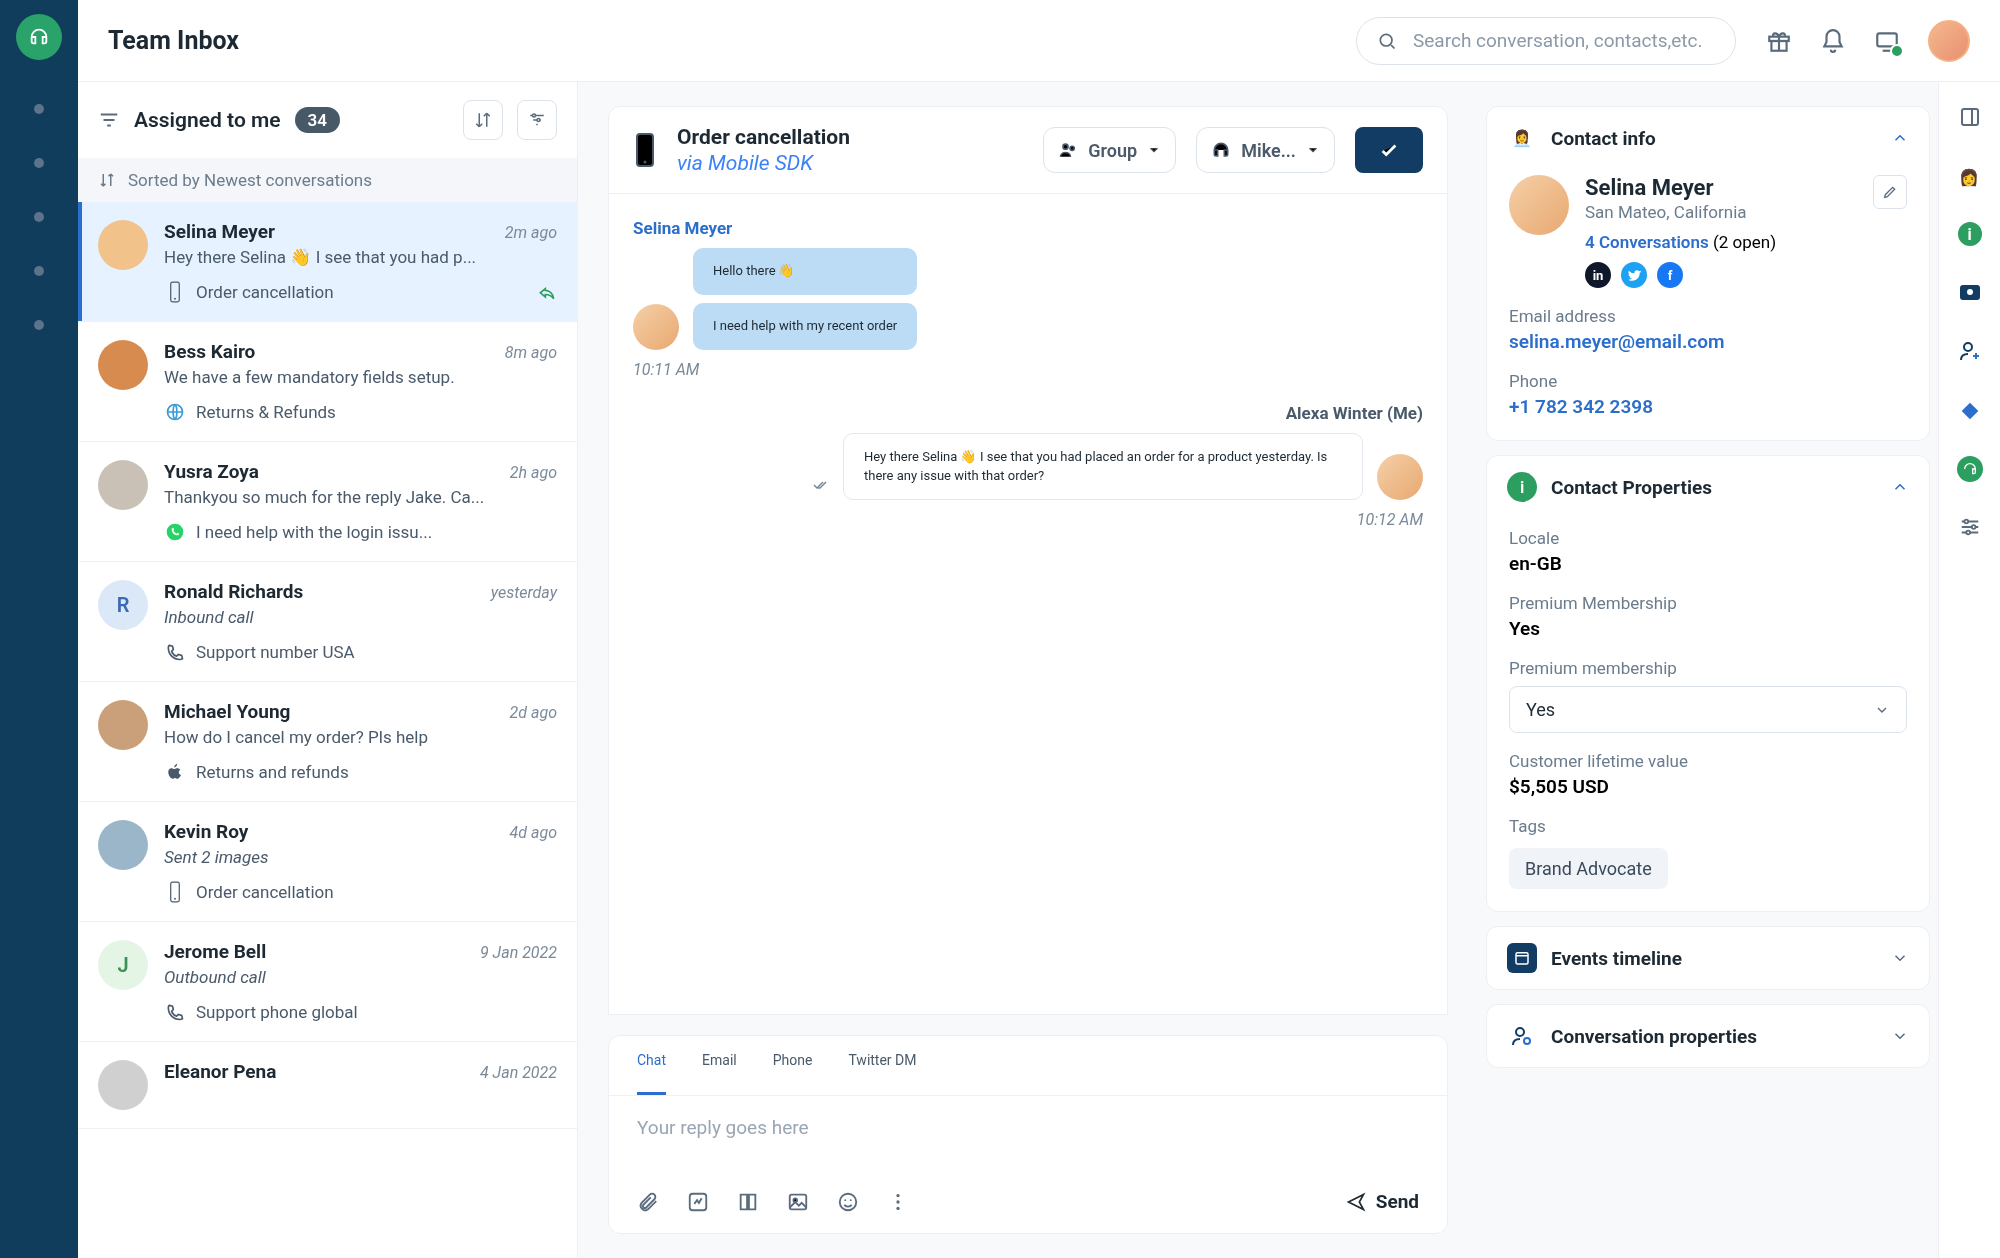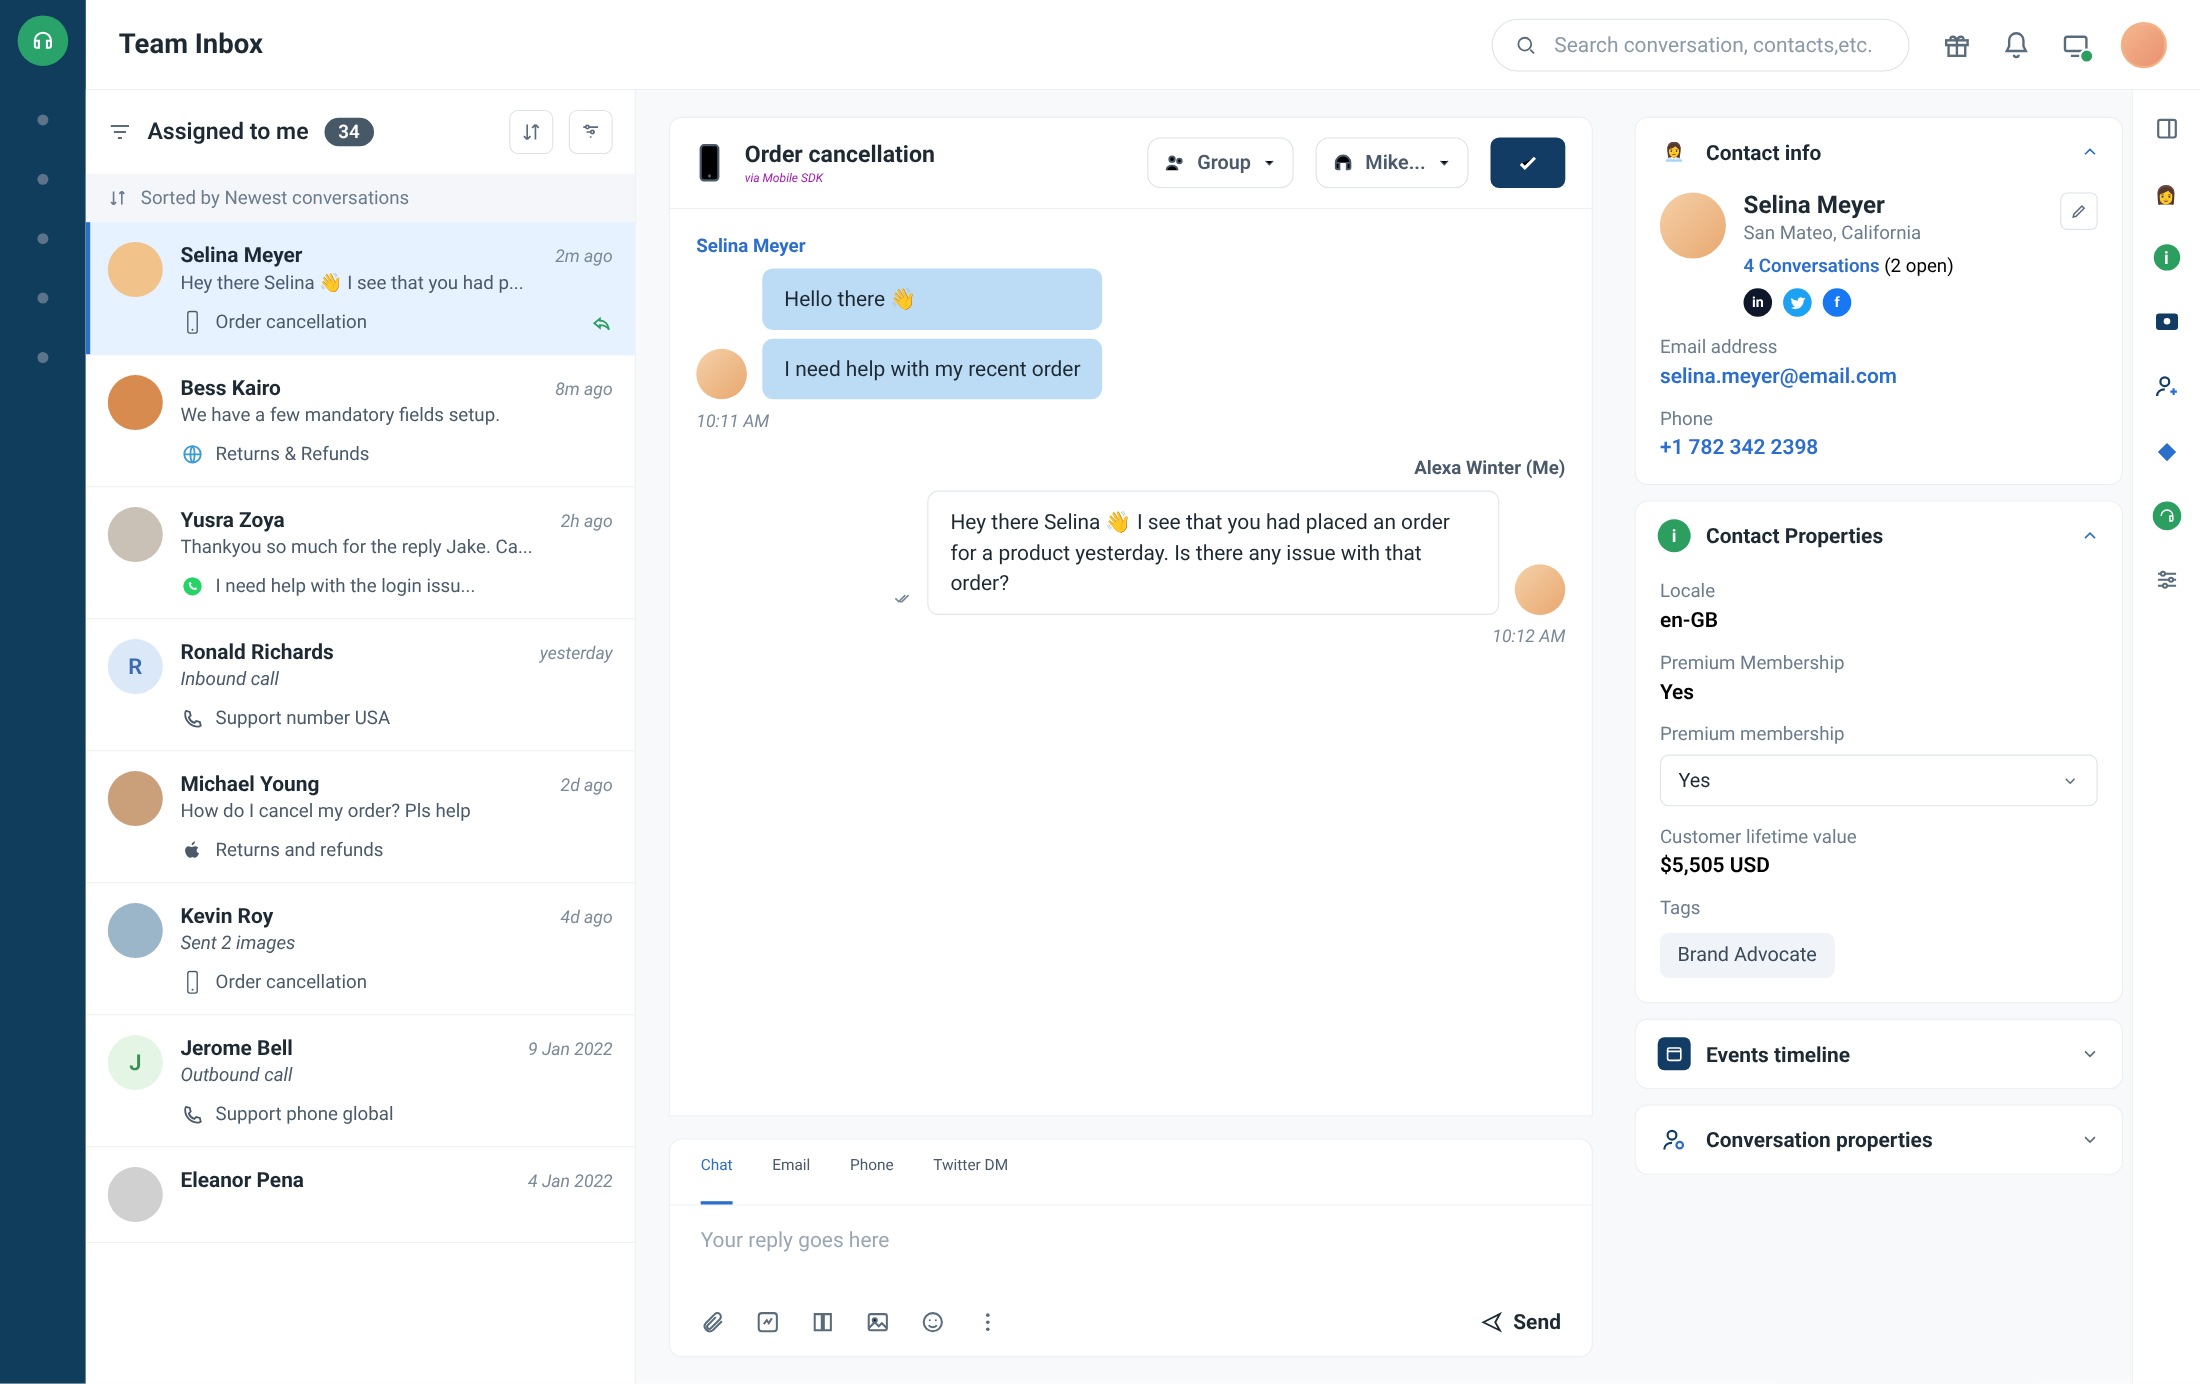--- a/index.html
+++ b/index.html
@@ -34,34 +34,34 @@
 .convo-time{font-size:16px;font-style:italic;color:#7b8a99}
 .convo-preview{font-size:17px;color:#4a5a6a;margin-top:4px;white-space:nowrap;overflow:hidden;text-overflow:ellipsis}
 .convo-preview.italic{font-style:italic}
 .convo-channel{display:flex;align-items:center;gap:10px;margin-top:14px;font-size:17px;color:#4a5a6a}
 .ch-icon{width:22px;height:22px;display:flex;align-items:center;justify-content:center;color:#4a5a6a}
 .reply-icon{color:#2c9e5f;margin-left:auto}
 .center{flex:1;display:flex;flex-direction:column;padding:24px 30px;gap:0;min-width:0}
 .chat-header{background:#fff;border:1px solid #eceff3;border-radius:12px 12px 0 0;padding:18px 24px;display:flex;align-items:center;gap:20px}
 .ch-title-block{flex:1}
 .ch-title{font-size:21px;font-weight:700;color:#1e2a33}
-.ch-sub{font-size:11px;font-style:italic;color:#a21caf;margin-top:2px}
+.ch-sub{font-size:21px;font-style:italic;color:#3b82f6;margin-top:2px}
 .dd-btn{height:46px;border:1px solid #dde3ea;border-radius:12px;padding:0 14px;display:flex;align-items:center;gap:10px;font-size:18px;color:#4a5a6a;background:#fff;cursor:pointer}
 .dd-btn .lbl{font-weight:600}
 .resolve-btn{width:68px;height:46px;background:#123c63;border-radius:8px;display:flex;align-items:center;justify-content:center;cursor:pointer}
 .chat-body{flex:1;background:#fff;border:1px solid #eceff3;border-top:none;padding:24px;overflow:auto}
 .msg-block{margin-bottom:24px}
 .msg-from{font-size:17px;font-weight:700;margin-bottom:10px}
 .msg-from.customer{color:#2c6ecb}
 .msg-from.agent{color:#4a5a6a;text-align:right}
 .msg-row{display:flex;gap:14px;align-items:flex-end}
 .msg-row.right{flex-direction:row-reverse}
 .msg-avatar{width:46px;height:46px;border-radius:50%;flex-shrink:0;background:linear-gradient(135deg,#f5d0a8,#e8a870)}
 .bubble-stack{display:flex;flex-direction:column;gap:8px}
-.bubble{padding:14px 20px;border-radius:10px;font-size:19px;color:#1e2a33;max-width:520px;line-height:1.45}
+.bubble{padding:14px 20px;border-radius:10px;font-size:13px;color:#1e2a33;max-width:520px;line-height:1.45}
 .bubble.cust{background:#bcdcf5}
 .bubble.agent{background:#fff;border:1px solid #e2e7ee}
 .msg-time{font-size:16px;font-style:italic;color:#7b8a99;margin-top:10px}
 .msg-time.right{text-align:right}
 .msg-row.right .tick{color:#7b8a99;align-self:flex-end;margin-bottom:6px}
 .composer-wrap{background:#fff;border:1px solid #eceff3;border-radius:12px;margin-top:auto}
 .composer-tabs{display:flex;gap:36px;padding:16px 28px 0;border-bottom:1px solid #eef1f5}
 .ctab{font-size:14px;font-weight:400;color:#4a5a6a;padding-bottom:24px;cursor:pointer}
 .ctab.active{color:#2c6ecb;border-bottom:3px solid #2c6ecb}
 .composer-body{padding:20px 28px;min-height:80px;font-size:19px;color:#9aa6b3}

